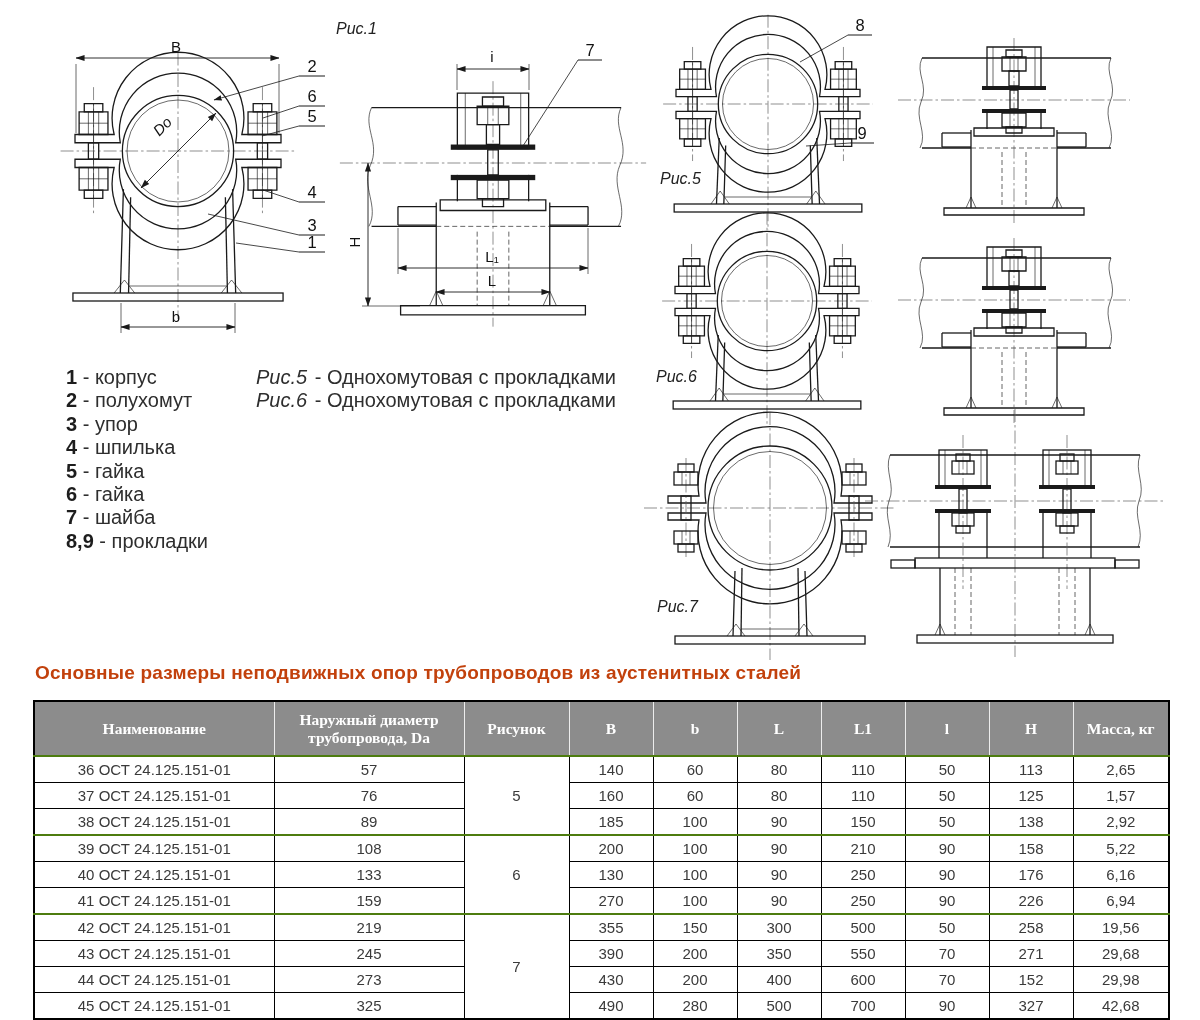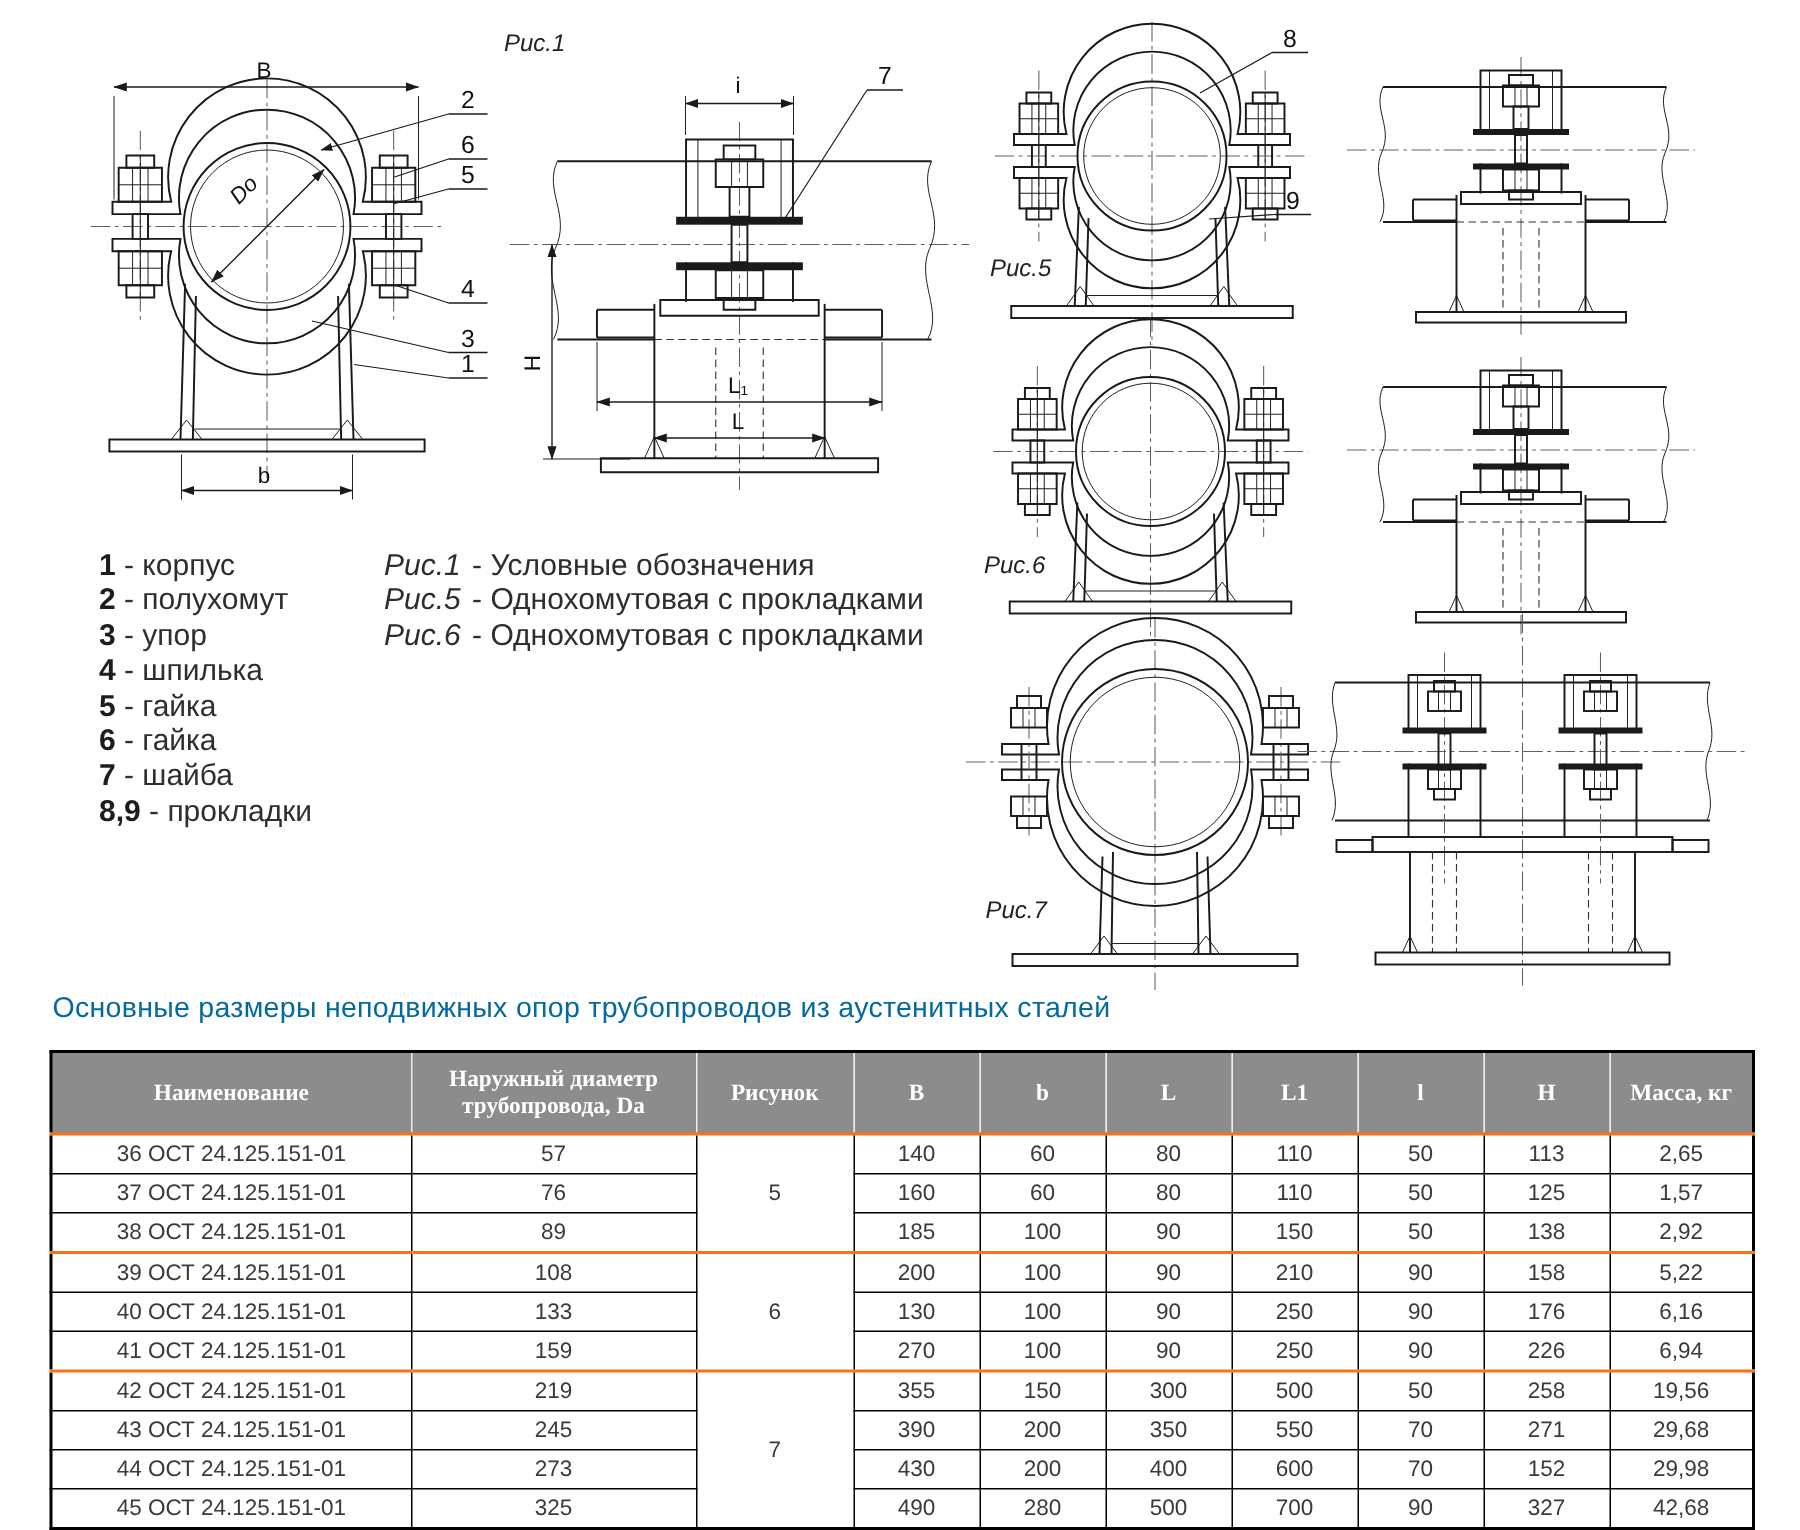--- a/index.html
+++ b/index.html
@@ -21,30 +21,30 @@
   text.dimi{font-style:italic}
   text.co{font:16.5px "Liberation Sans",sans-serif;fill:#111;text-anchor:middle}
   text.figlab{font:italic 16px "Liberation Sans",sans-serif;fill:#222}
   
   .parts-legend{position:absolute;left:66px;top:366px}
   .fig-captions{position:absolute;left:256px;top:366px}
   .leg-item,.cap-item{height:23.4px;font-size:20px;color:#2e2e2e;white-space:nowrap}
   .leg-item b{color:#1d1d1d}
   .cap-item i{margin-right:2px}
   
-  .table-title{position:absolute;left:35px;top:662px;margin:0;font-weight:400;
-               font-size:19px;color:#0369a1;letter-spacing:.2px}
+  .table-title{position:absolute;left:35px;top:662px;margin:0;font-weight:700;
+               font-size:19px;color:#c2410c;letter-spacing:.2px}
   #dim-table{position:absolute;left:33px;top:700px;width:1135px;border-collapse:collapse;
              table-layout:fixed;font:15px "Liberation Sans",sans-serif;color:#3a3a3a;
              text-align:center;border:2px solid #000}
   #dim-table thead tr{height:55px}
   #dim-table th{background:#8c8c8c;color:#fff;font:bold 15.5px "Liberation Serif",serif;
                 border:1px solid #ededed;border-bottom:1.5px solid #000;padding:2px 6px}
   #dim-table td{border:1px solid #000;padding:2px 4px;height:21px;background:#fff}
-  #dim-table tr.gtop td{border-top:2px solid #f97316}
+  #dim-table tr.gtop td{border-top:2px solid #4d7c0f}
 </style>
 </head>
 <body>
 
 <div class="page">
 
   <svg id="dwg" width="1200" height="660" viewBox="0 0 1200 660">
     <defs>
       <marker id="ar" viewBox="0 0 10 10" refX="9.5" refY="5" markerWidth="10" markerHeight="10" orient="auto-start-reverse">
           <path d="M0 1.6L10 5L0 8.4Z" fill="#1a1a1a"></path>
@@ -461,21 +461,20 @@
       <div class="leg-item"><b>1</b> - корпус</div>
       <div class="leg-item"><b>2</b> - полухомут</div>
       <div class="leg-item"><b>3</b> - упор</div>
       <div class="leg-item"><b>4</b> - шпилька</div>
       <div class="leg-item"><b>5</b> - гайка</div>
       <div class="leg-item"><b>6</b> - гайка</div>
       <div class="leg-item"><b>7</b> - шайба</div>
       <div class="leg-item"><b>8,9</b> - прокладки</div>
     </div>
   <div class="fig-captions">
-      <div class="cap-item"><i>Рис.1</i> - Условные обозначения</div>
       <div class="cap-item"><i>Рис.5</i> - Однохомутовая с прокладками</div>
       <div class="cap-item"><i>Рис.6</i> - Однохомутовая с прокладками</div>
     </div>
 
   <h2 class="table-title">Основные размеры неподвижных опор трубопроводов из аустенитных сталей</h2>
 
   <table id="dim-table">
     <colgroup>
       <col style="width:240px">
         <col style="width:190px">

